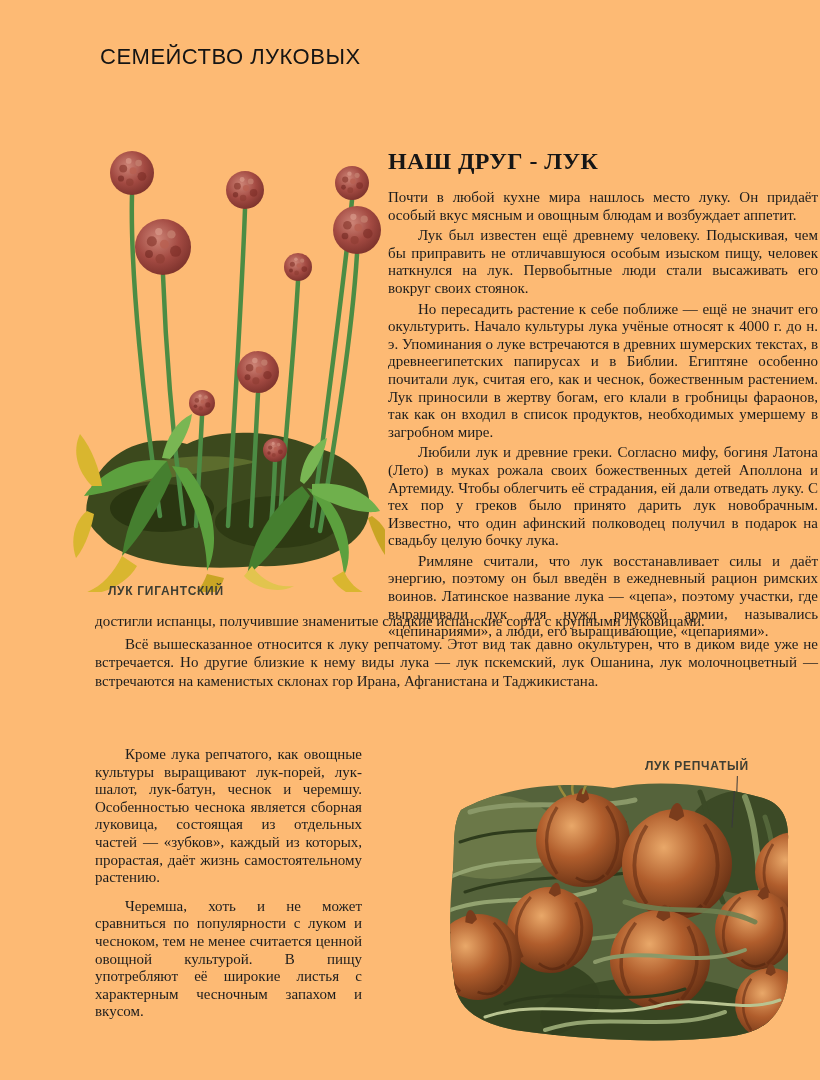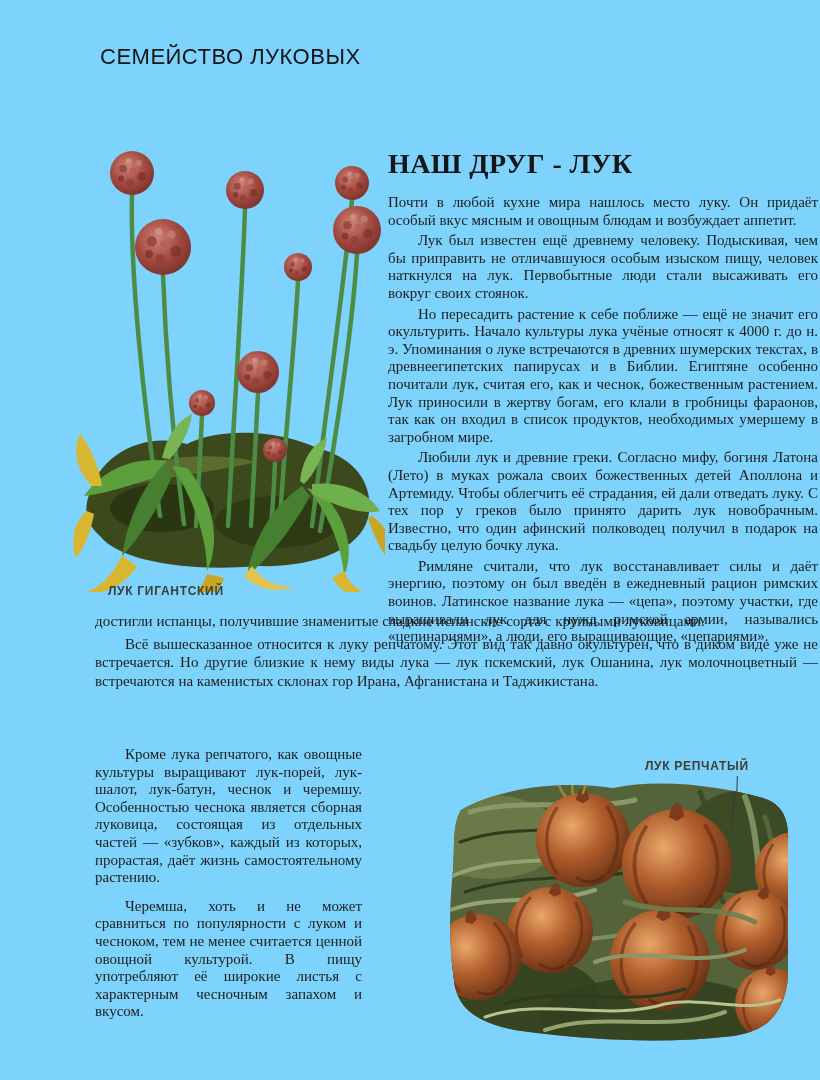--- a/index.html
+++ b/index.html
@@ -1,28 +1,28 @@
 <!DOCTYPE html>
 <html lang="ru"><head>
 <meta charset="utf-8">
 <style>
   html,body{margin:0;padding:0;background:#ffffff;}
   .page{
     position:relative;width:820px;height:1080px;margin:0 auto;
-    background:#7dd3fc;overflow:hidden;
+    background:#fdba74;overflow:hidden;
     font-family:"Liberation Serif", serif;color:#1c1c1c;
   }
   .header{
     position:absolute;left:100px;top:44px;
     font-family:"Liberation Sans", sans-serif;
     font-size:22px;letter-spacing:0.5px;color:#141414;
   }
   .rcol{position:absolute;left:388px;top:148px;width:430px;}
   .rcol h2{
-    margin:0 0 14px 0;font-size:28px;font-weight:bold;
+    margin:0 0 14px 0;font-size:24px;font-weight:bold;
     letter-spacing:0.4px;color:#161616;
   }
   p.body-p{
     margin:0 0 3px 0;text-align:justify;
     font-size:15px;line-height:17.6px;color:#1d1d1d;
   }
   p.ind{text-indent:30px;}
   .b{font-weight:normal;}
   .fullw{position:absolute;left:95px;top:612px;width:723px;}
   .fullw p.body-p{line-height:18.6px;margin-bottom:4px;}

